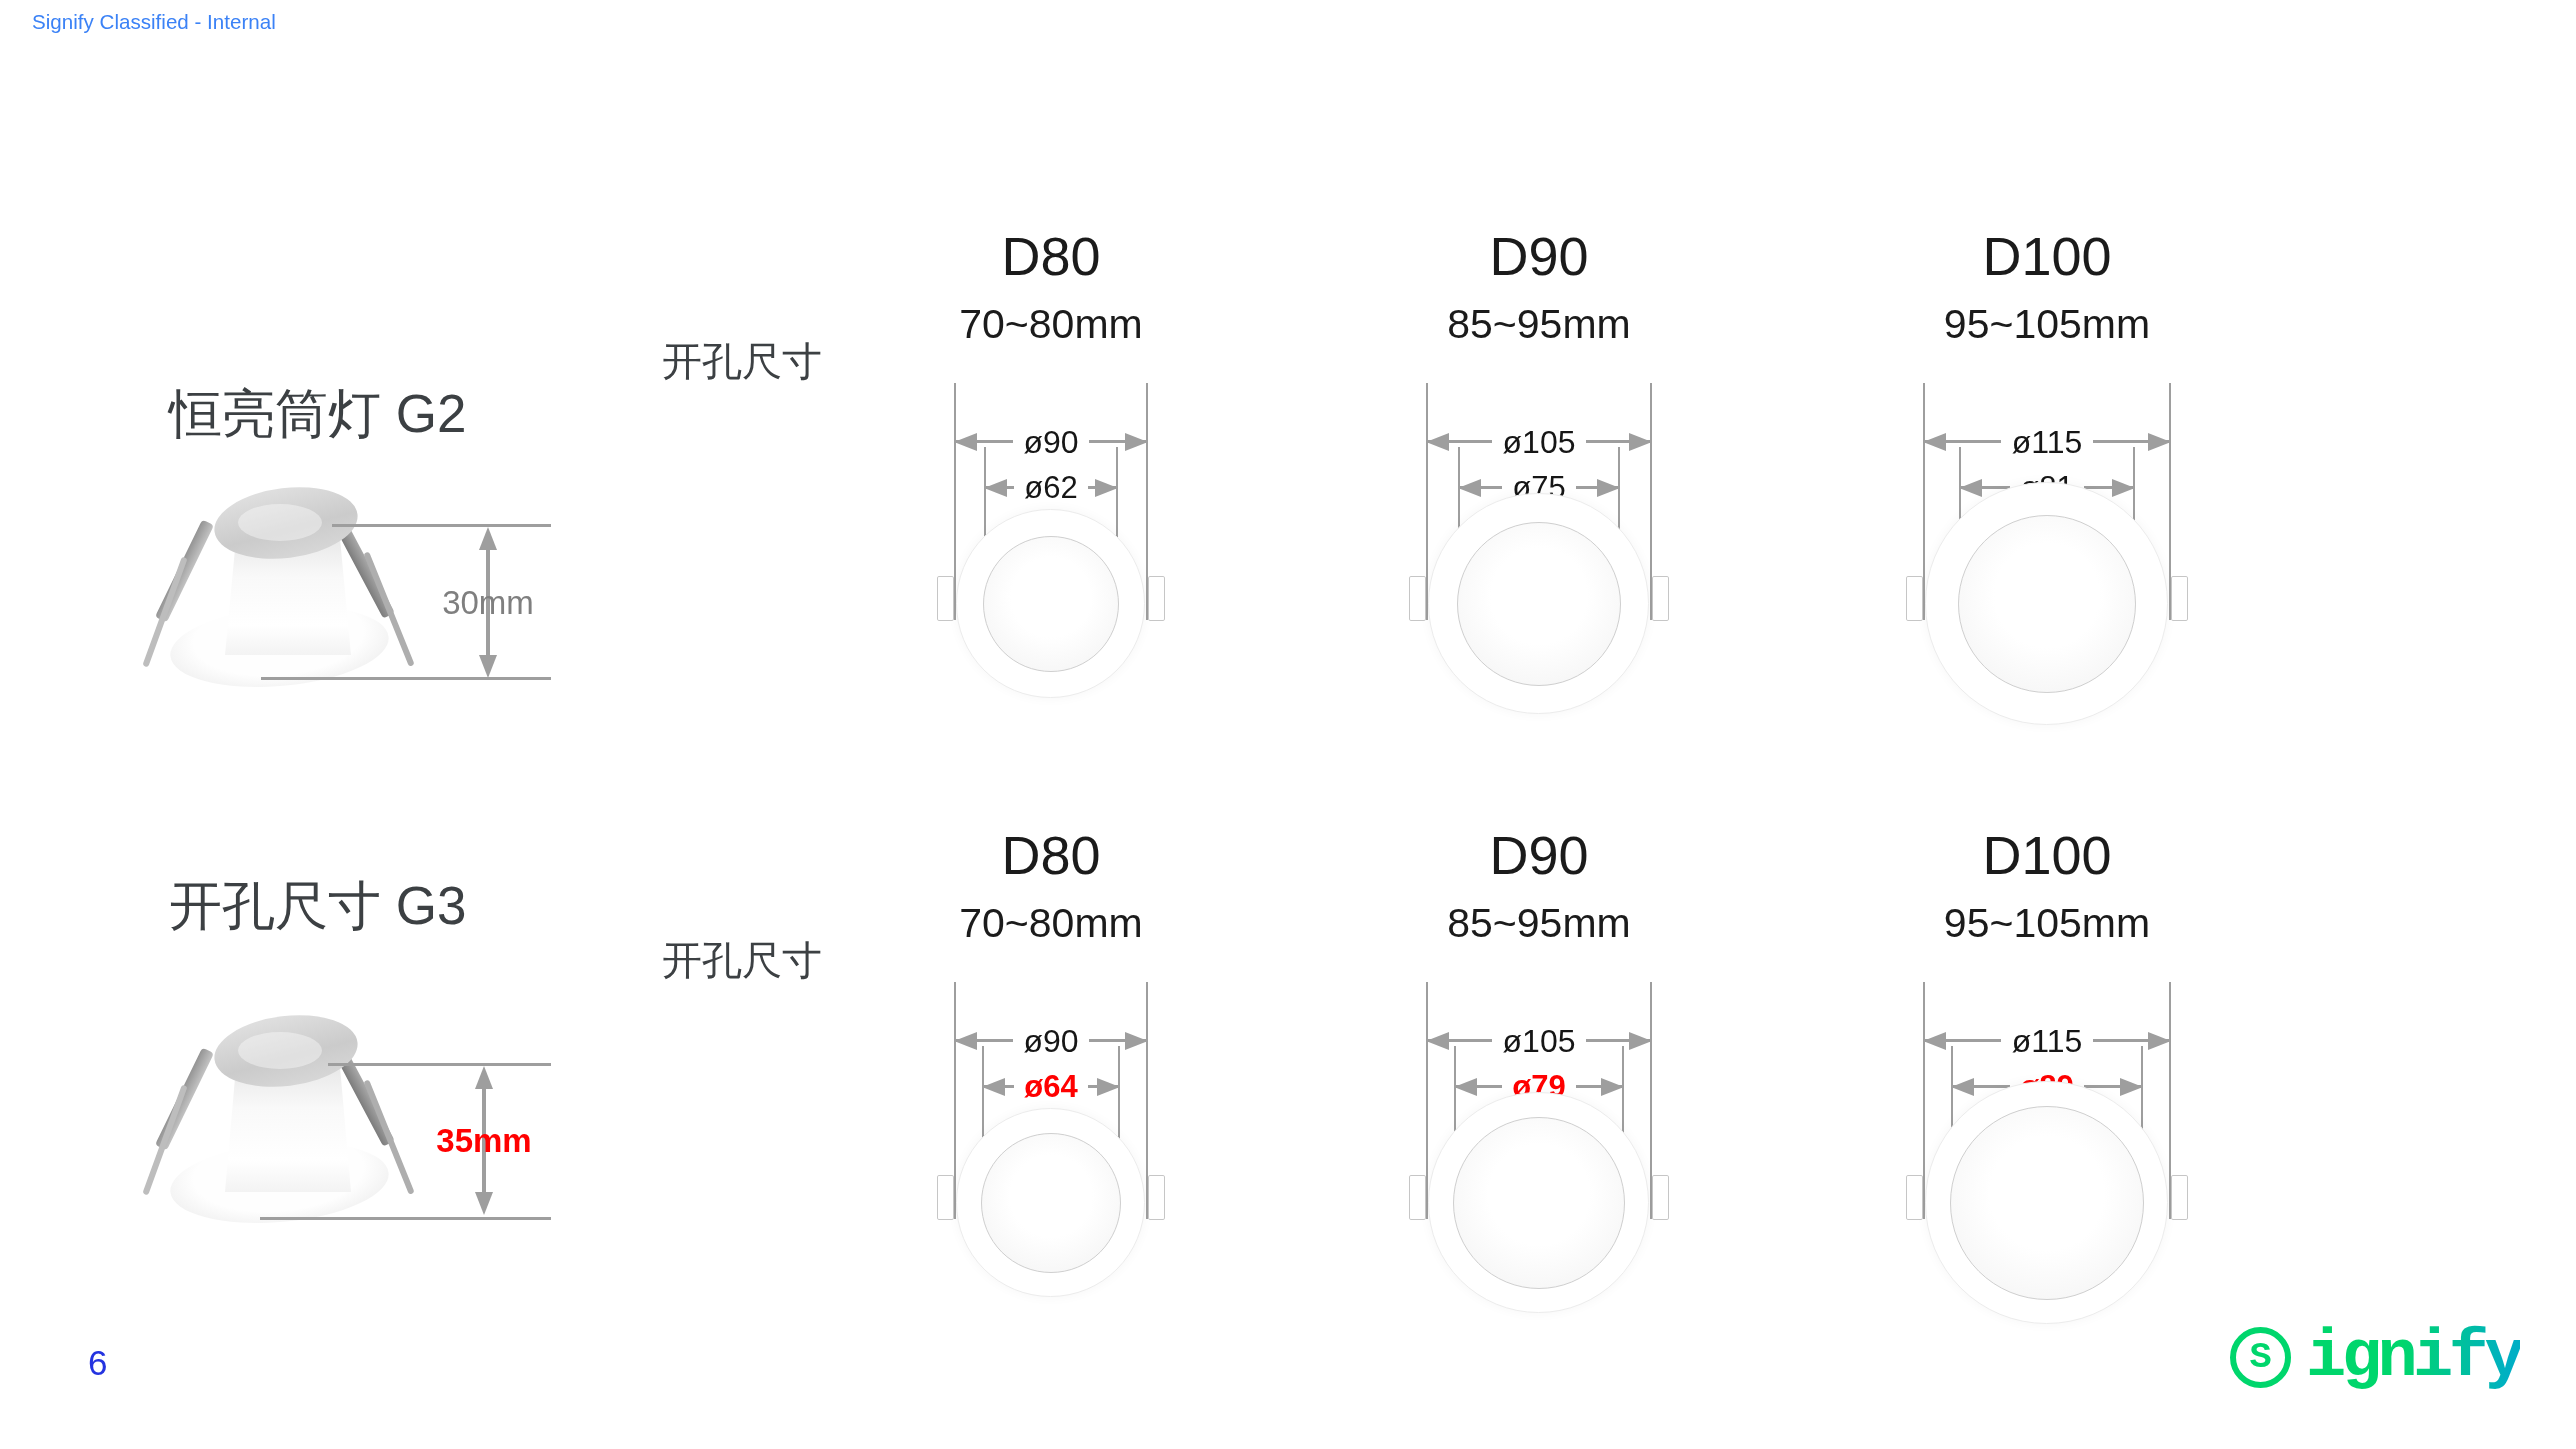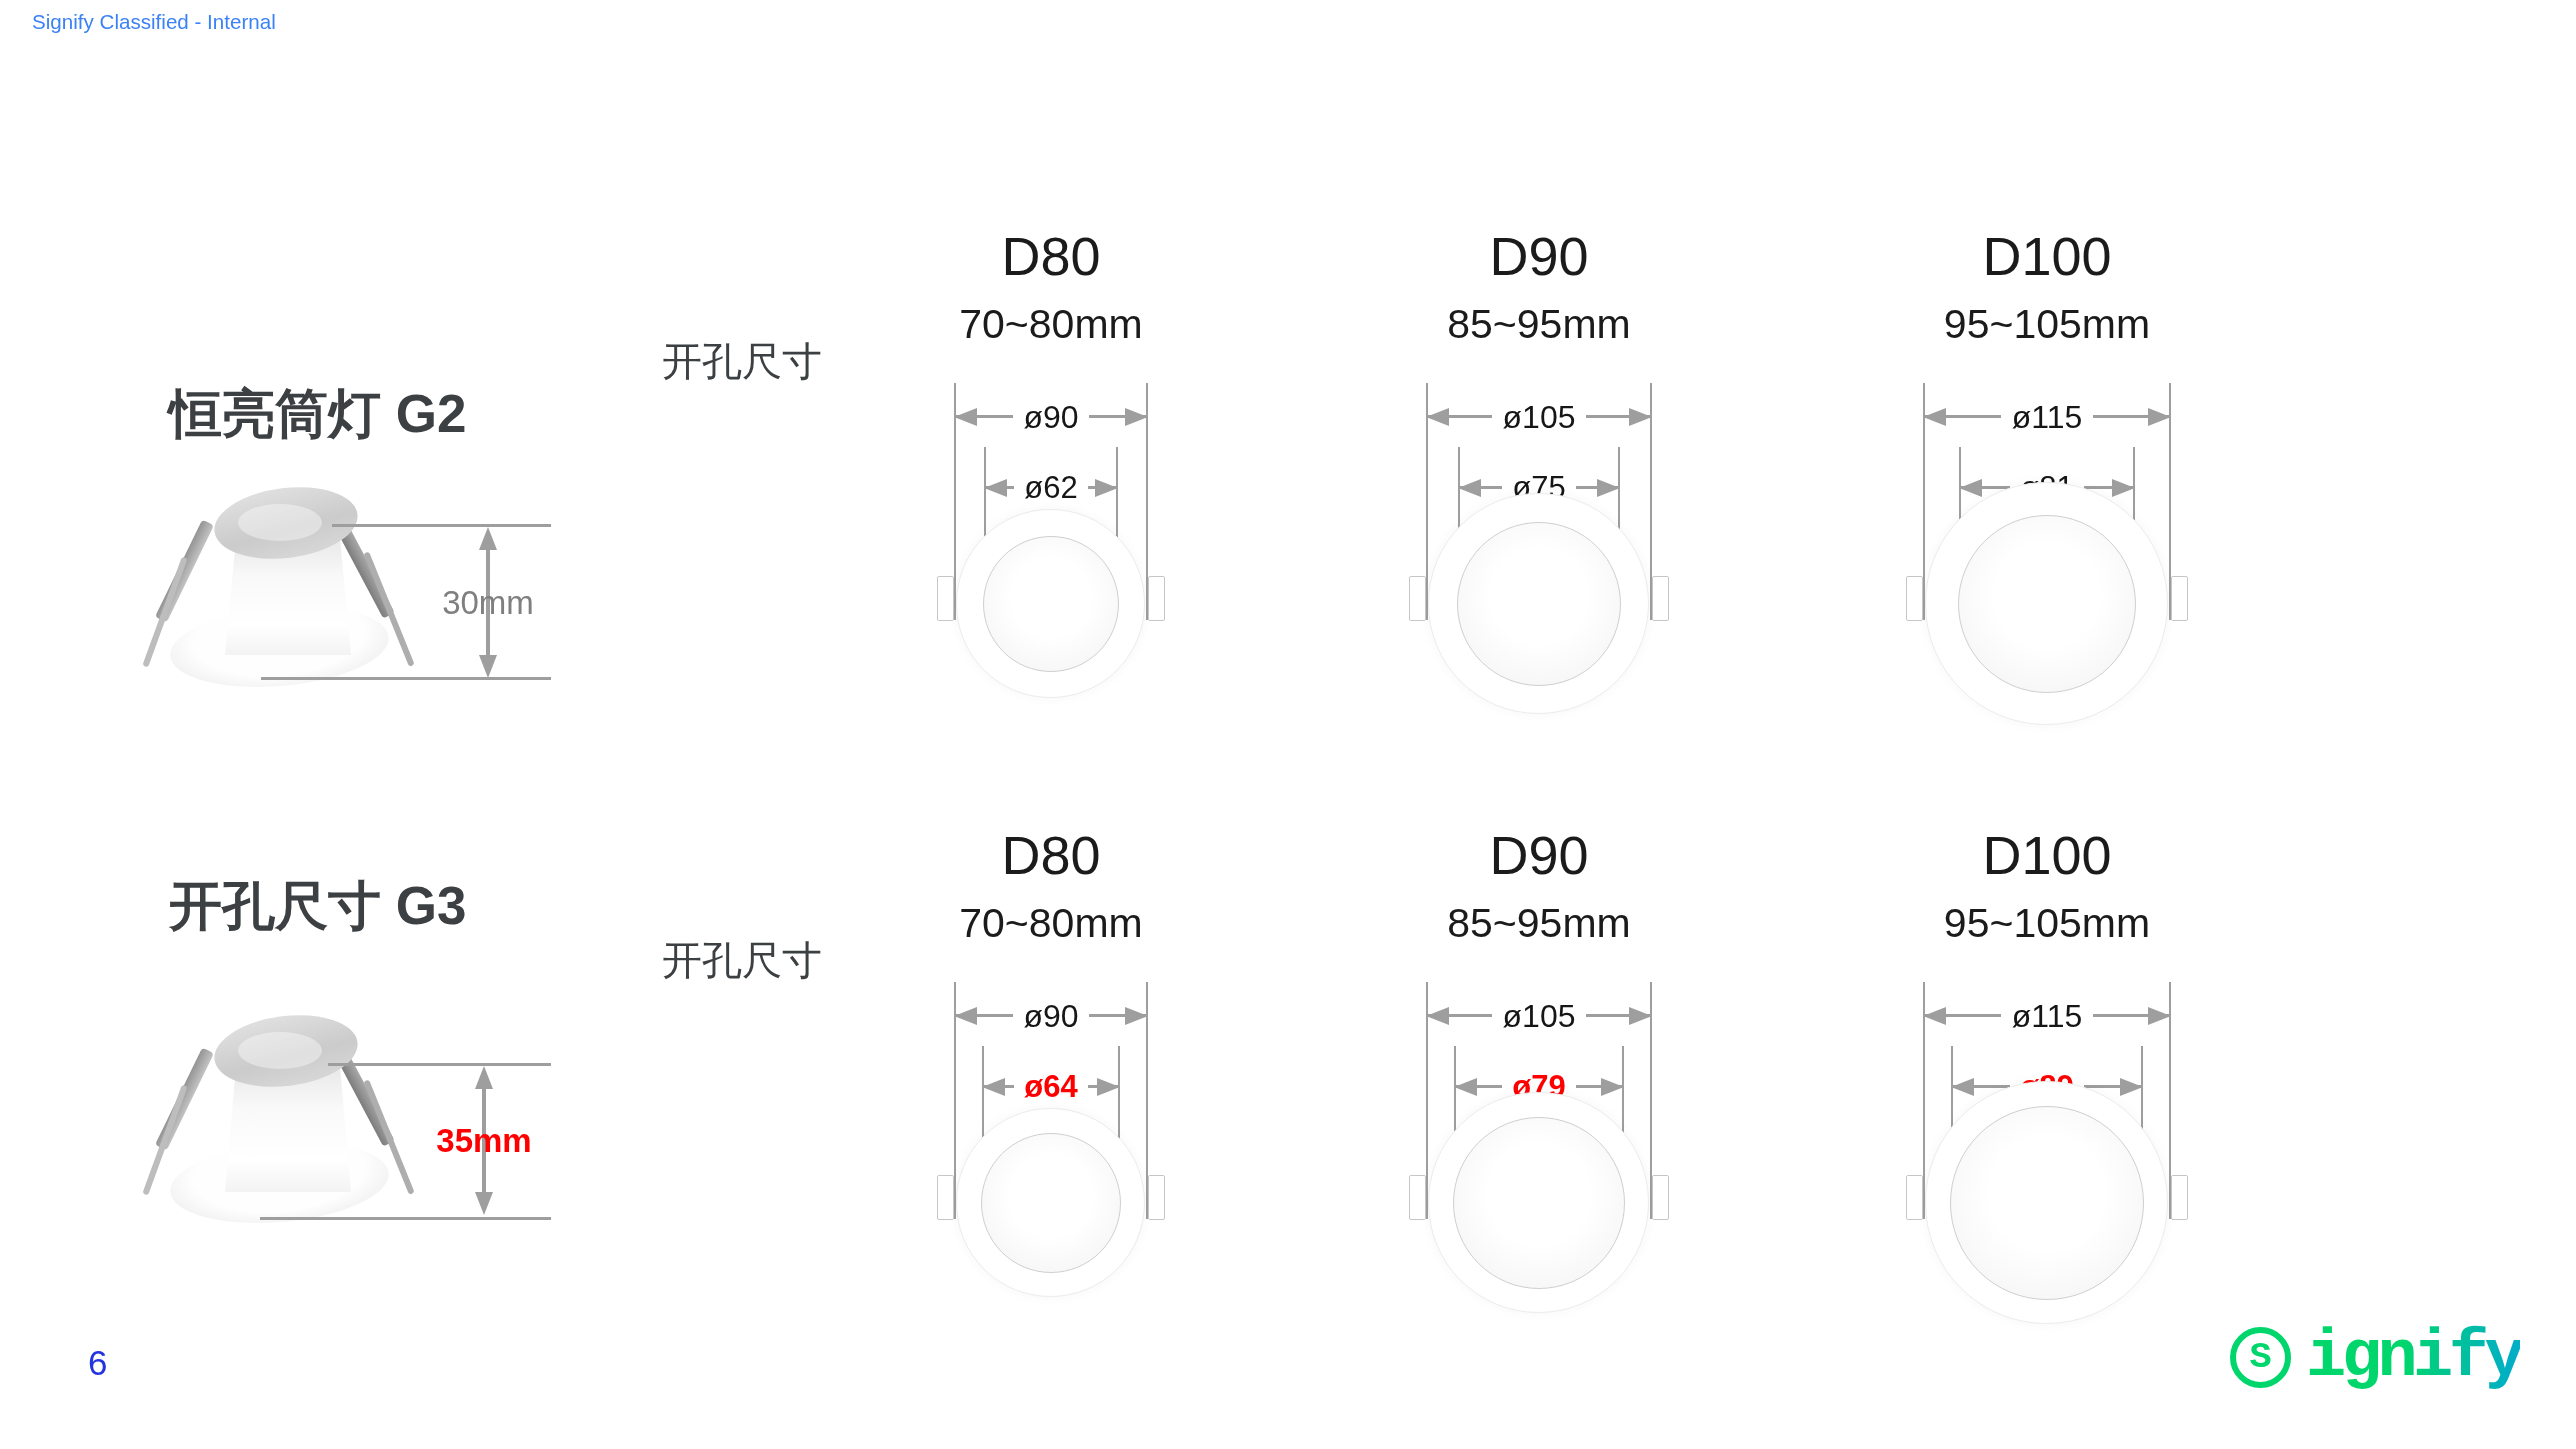--- a/index.html
+++ b/index.html
@@ -6,40 +6,40 @@
   body{
     width:2576px;height:1449px;position:relative;overflow:hidden;background:#ffffff;
     font-family:"Liberation Sans","DejaVu Sans",sans-serif;
     --accent-red:#FF0000;--dim-line-gray:#9e9e9e;--text-dark:#3c4043;
     --page-number-blue:#2433e0;--signify-green:#00d66c;--signify-teal:#00afc4;
   }
   .slide{position:absolute;inset:0;}
   .classification{position:absolute;left:32px;top:10.3px;font-size:20.6px;color:#3b82f6;}
   .title{position:absolute;left:108px;top:91px;margin:0;font-size:75px;font-weight:700;color:var(--text-dark);white-space:nowrap;}
 
-  .product-label{position:absolute;left:169px;font-size:53px;font-weight:700;color:var(--text-dark);white-space:nowrap;}
+  .product-label{position:absolute;left:169px;font-size:53px;font-weight:400;color:var(--text-dark);white-space:nowrap;}
   .product-label.g2{top:379px;}
   .product-label.g3{top:871px;}
   .cutout-label{position:absolute;left:662px;font-size:40px;color:var(--text-dark);white-space:nowrap;}
   .cutout-label.g2{top:334px;}
   .cutout-label.g3{top:933px;}
 
   
   .cell{position:absolute;width:348px;height:535px;}
   .size{position:absolute;top:0;left:0;width:100%;text-align:center;font-size:54px;color:#1b1b1b;}
   .range{position:absolute;top:76px;left:0;width:100%;text-align:center;font-size:41px;color:#1b1b1b;}
   .ext{position:absolute;width:1.9px;background:var(--dim-line-gray);}
   .eo{top:158px;height:237px;}
   .ei{top:222px;height:173px;}
   .eo.l{left:calc(174px - var(--outer)/2 - 0.6px);}
   .eo.r{left:calc(174px + var(--outer)/2 - 1.3px);}
   .ei.l{left:calc(174px - var(--inner)/2 - 0.6px);}
   .ei.r{left:calc(174px + var(--inner)/2 - 1.3px);}
   .dim{position:absolute;display:flex;align-items:center;height:41px;}
-  .dim.outer{top:171px;left:calc(174px - var(--outer)/2);width:var(--outer);}
+  .dim.outer{top:196px;left:calc(174px - var(--outer)/2);width:var(--outer);}
   .dim.inner{top:242px;left:calc(174px - var(--inner)/2);width:var(--inner);}
   .shaft{flex:1;height:3.2px;background:var(--dim-line-gray);position:relative;}
   .shaft.sl::before{content:"";position:absolute;left:-0.6px;top:50%;transform:translateY(-50%);
     border:9.7px solid transparent;border-right:23px solid var(--dim-line-gray);border-left:none;}
   .shaft.sr::after{content:"";position:absolute;right:-0.6px;top:50%;transform:translateY(-50%);
     border:9.7px solid transparent;border-left:23px solid var(--dim-line-gray);border-right:none;}
   .dlabel{margin:0 10.3px;font-size:32px;color:#161616;line-height:1;white-space:nowrap;}
   .dim.inner .dlabel{font-size:31px;}
   .dlabel.red{color:var(--accent-red);font-weight:bold;}
   .face-trim{position:absolute;border-radius:50%;background:#fff;border:1.3px solid #ececec;

